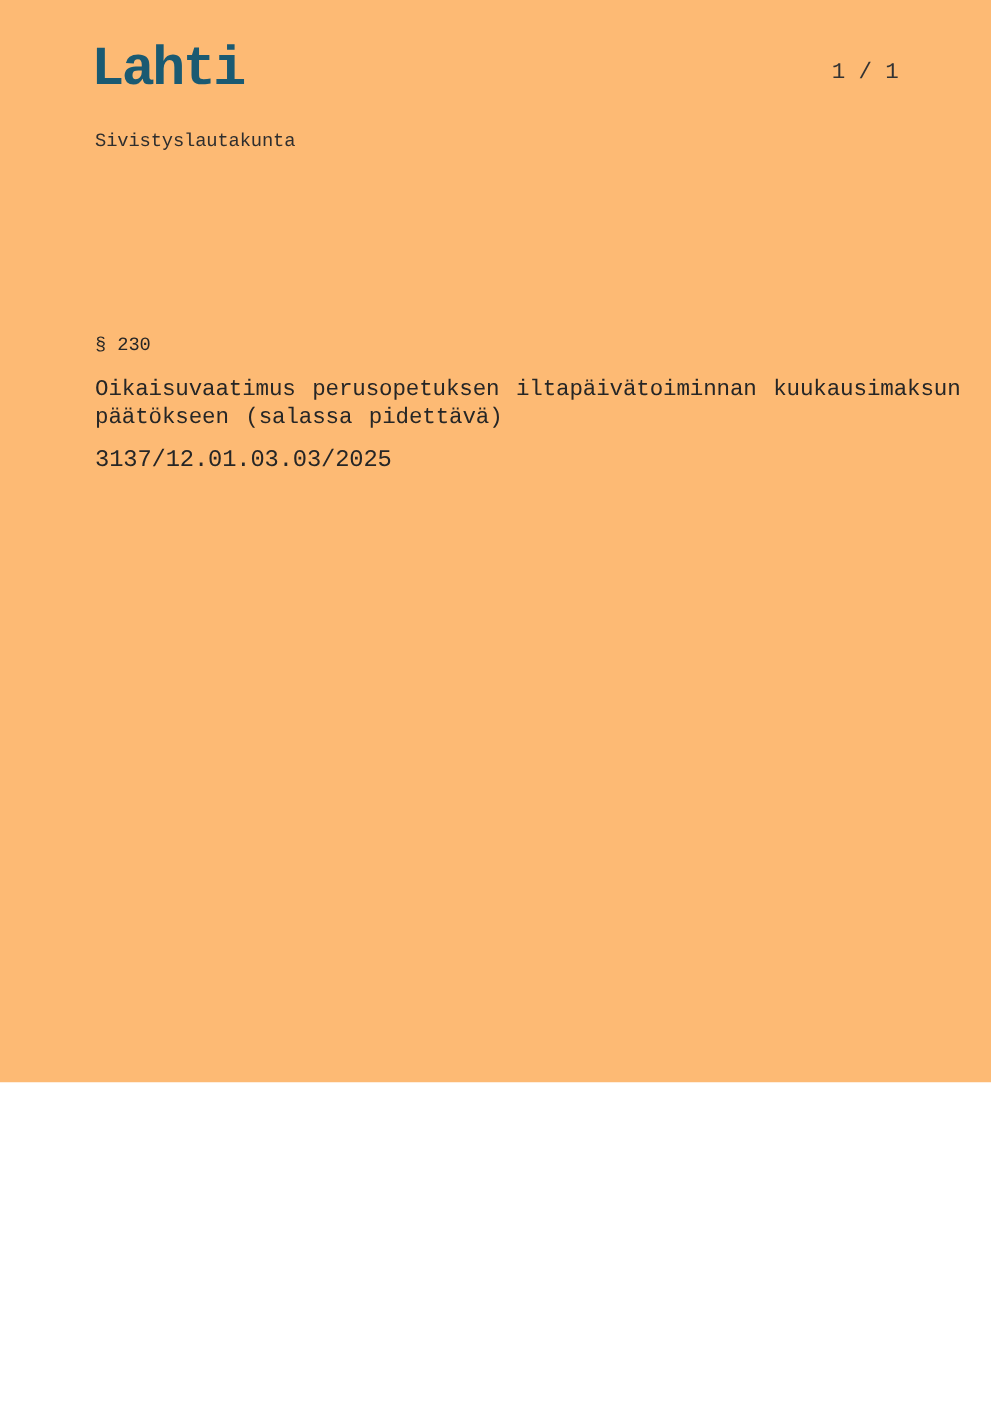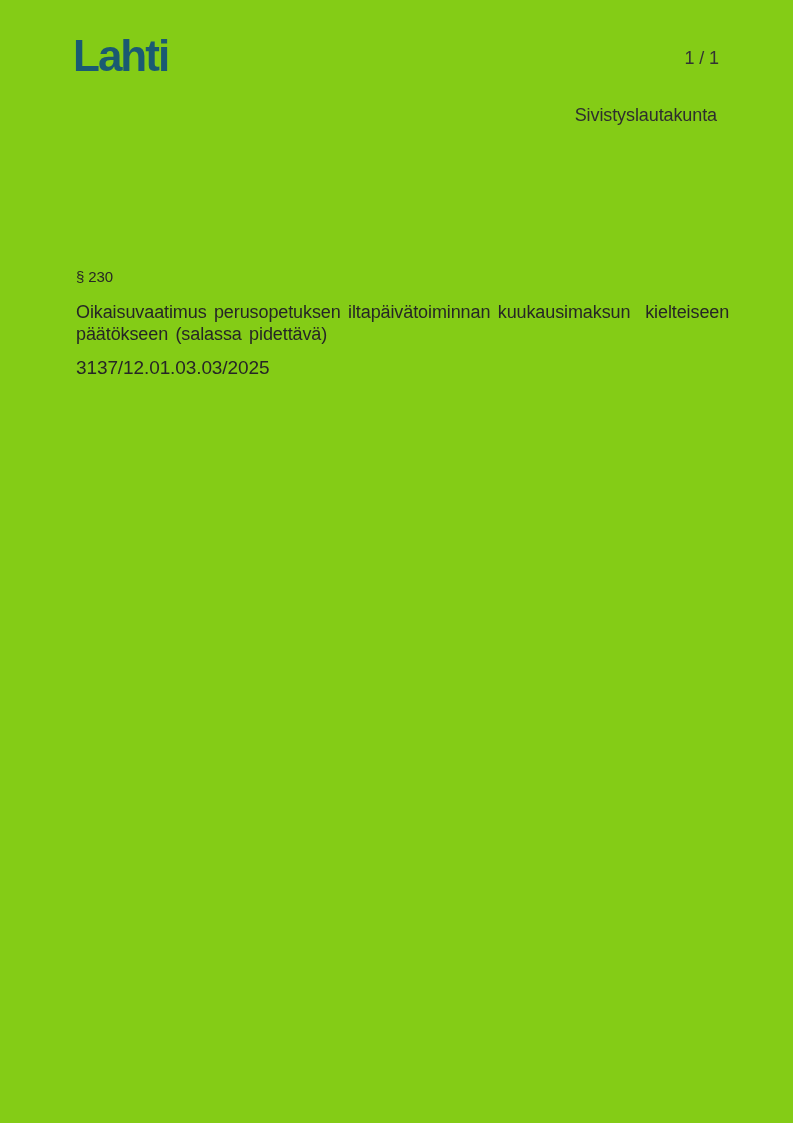--- a/index.html
+++ b/index.html
@@ -4,24 +4,24 @@
 <title>Lahden kaupunki - päätösasiakirja</title>
 <style>
   html, body {
     margin: 0;
     padding: 0;
     background: #ffffff;
   }
   .page {
     position: relative;
     width: 793px;
-    height: 1123px;
-    background: #84cc16;
+    height: 866px;
+    background: #fdba74;
     overflow: hidden;
-    font-family: Liberation Sans, sans-serif;
+    font-family: Liberation Mono, monospace;
     color: #262626;
     letter-spacing: -0.1px;
   }
   .logo {
     position: absolute;
     left: 73px;
     top: 34px;
     font-size: 44px;
     font-weight: 700;
     letter-spacing: -2px;
@@ -33,22 +33,22 @@
     right: 74px;
     font-size: 18px;
     color: #333333;
   }
   .header-row {
     position: absolute;
     left: 76px;
     right: 76px;
     top: 105px;
     display: flex;
-    justify-content: flex-end;
-    font-size: 18px;
+    justify-content: space-between;
+    font-size: 15px;
     color: #2e2e2e;
   }
   .org-line {
     position: absolute;
     left: 76px;
     top: 179px;
     font-size: 15px;
   }
   .section-number {
     position: absolute;

